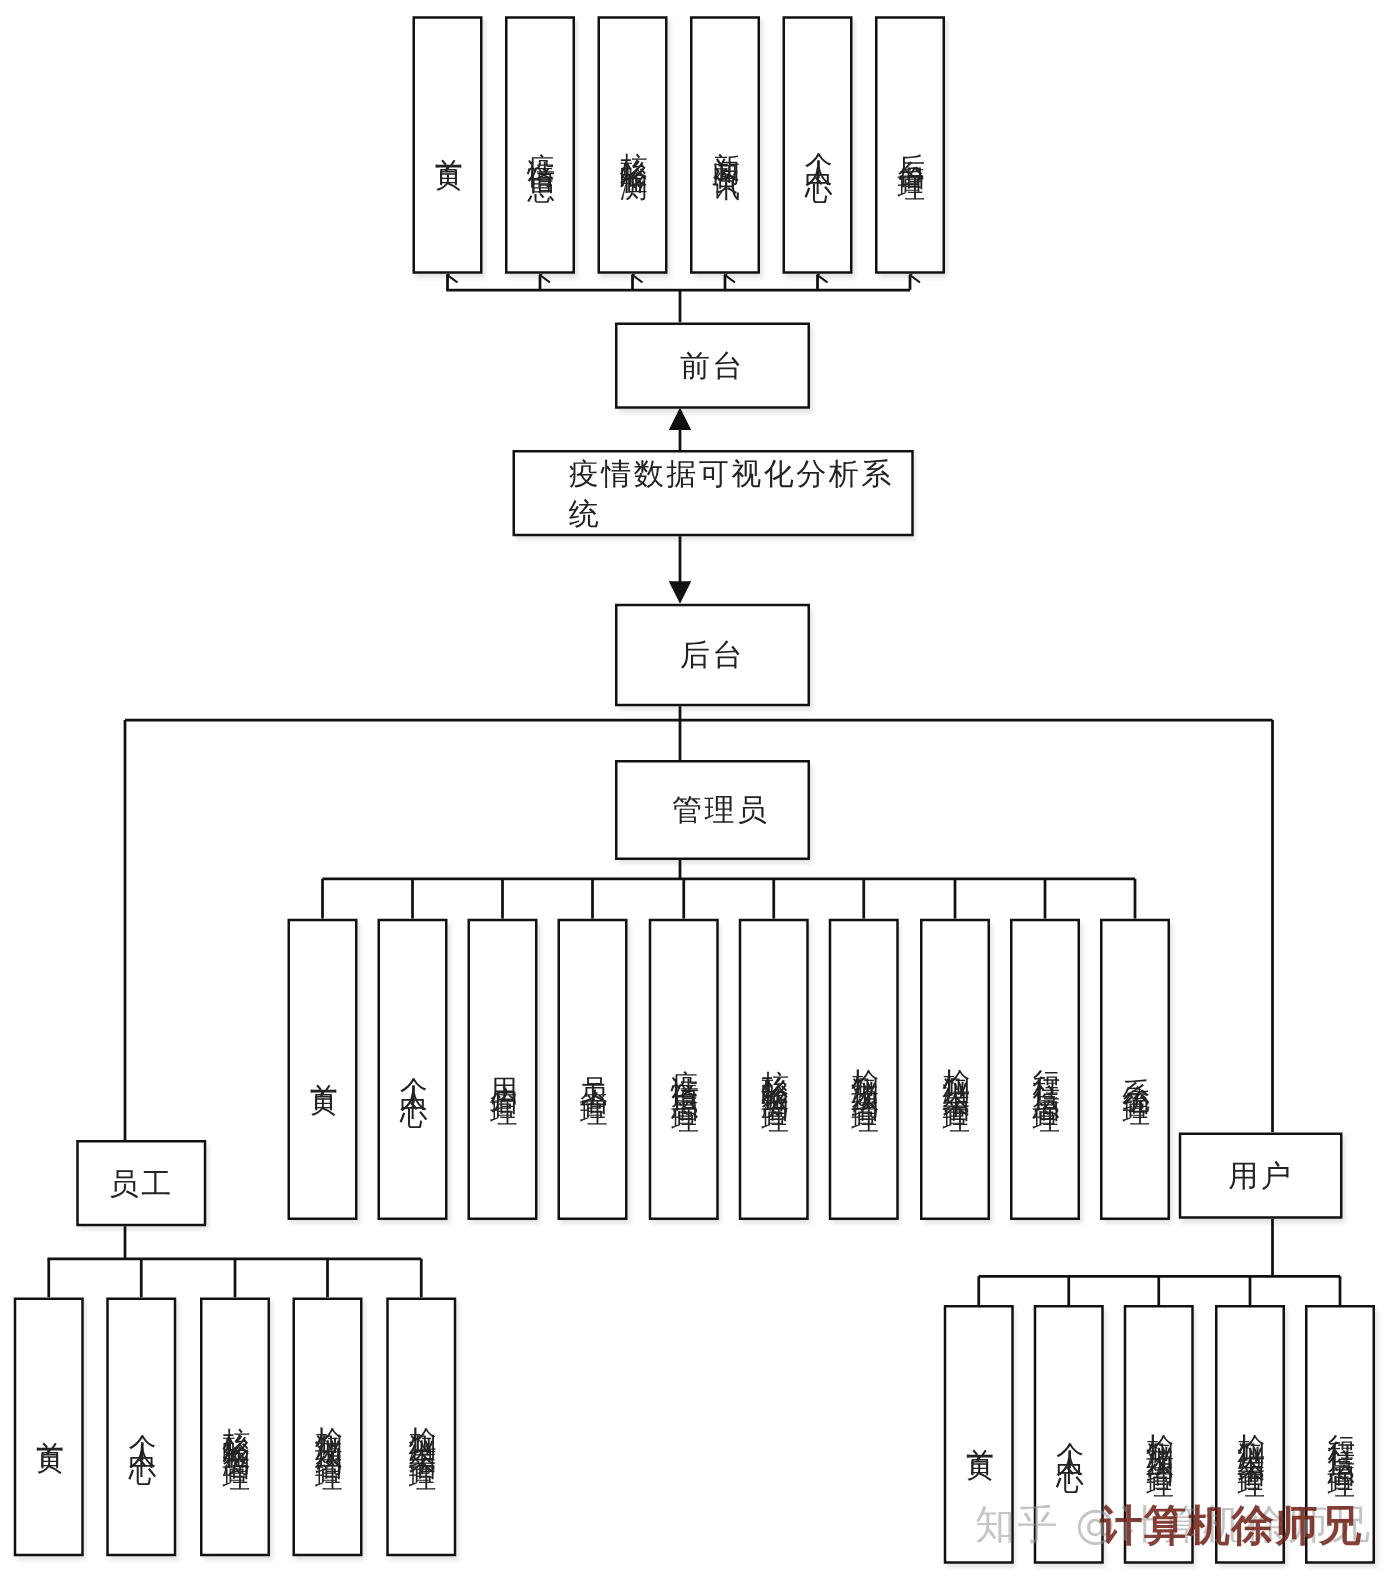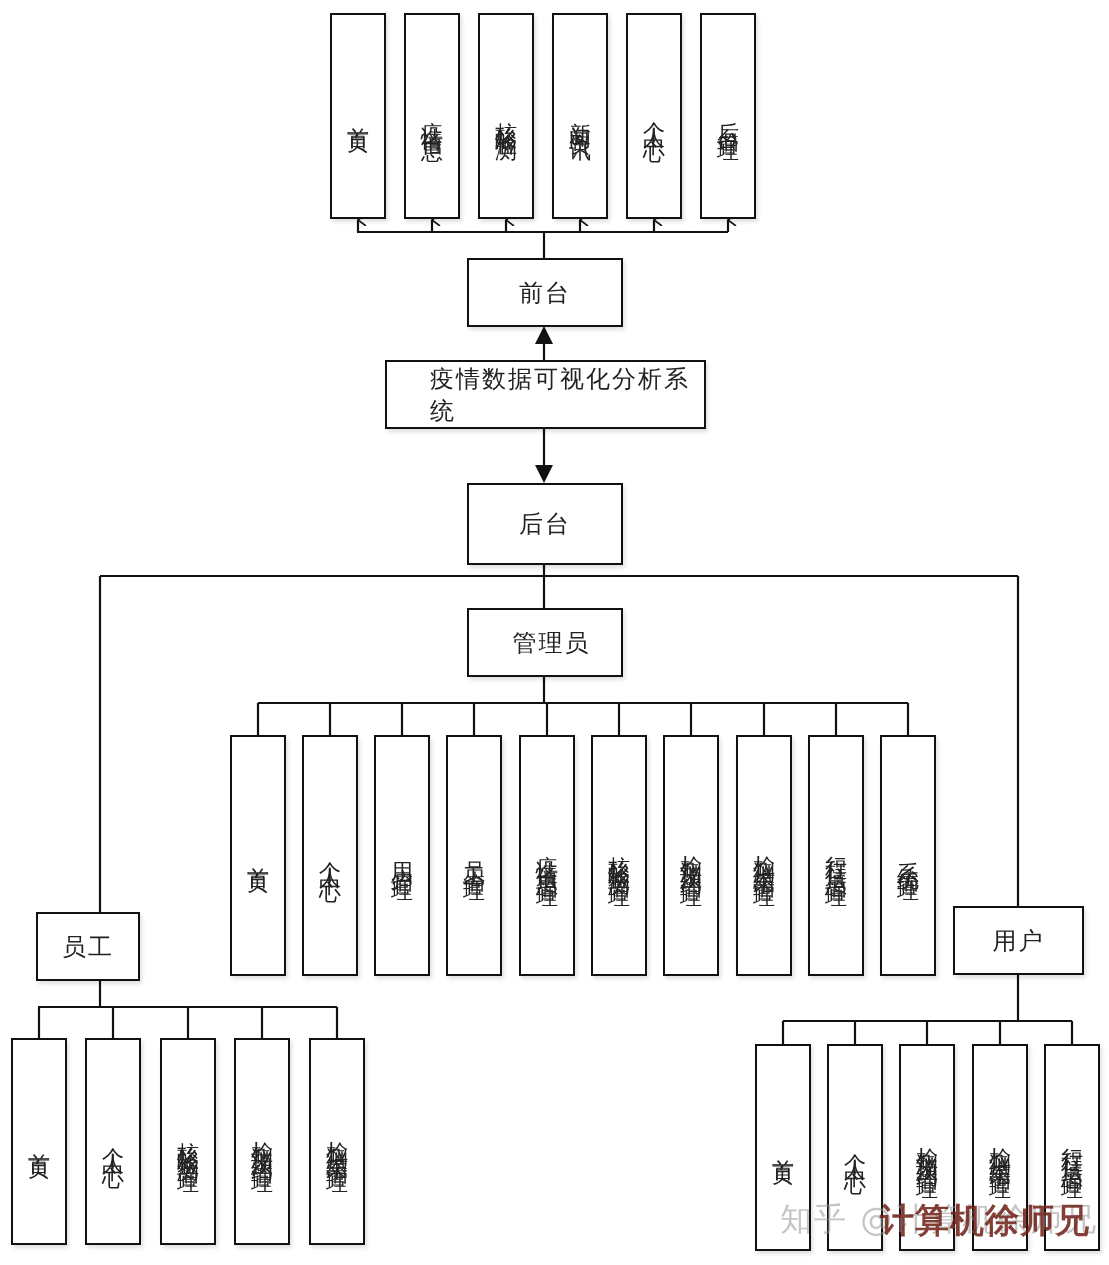--- a/index.html
+++ b/index.html
@@ -1,21 +1,21 @@
 <!DOCTYPE html>
 <html><head>
 <meta charset="utf-8">
 <style>
   html, body { margin: 0; padding: 0; background: #ffffff; }
   body { width: 1109px; height: 1265px; position: relative; overflow: hidden;
          font-family: "DejaVu Sans", "Liberation Sans", sans-serif; color: #222; }
   svg.lines { position: absolute; left: 0; top: 0; width: 1109px; height: 1265px; }
   .box { position: absolute; box-sizing: border-box; border: 2px solid #111; background: #fff;
          box-shadow: 2px 3px 4px rgba(0,0,0,0.12); display: flex; align-items: center; justify-content: center; }
-  .hbox { font-size: 24px; letter-spacing: 2px; }
+  .hbox { font-size: 24px; letter-spacing: 2px; margin-left: 25px; }
   .vbox { width: 56px; }
   .vtext { writing-mode: vertical-rl; text-orientation: upright; font-size: 22px; letter-spacing: 6px; line-height: 1; }
   .wm { position: absolute; white-space: nowrap; }
   .wm1 { left: 780px; top: 1198px; font-size: 32px; color: rgba(150,150,150,0.55); letter-spacing: 2px; }
   .wm2 { left: 880px; top: 1198px; font-size: 34px; color: rgba(110,30,20,0.85); font-family: "DejaVu Serif", serif; font-weight: bold; letter-spacing: 1px; }
 </style>
 </head>
 <body>
 
 <svg class="lines" xmlns="http://www.w3.org/2000/svg">
@@ -111,29 +111,29 @@
 </div>
 
 <div class="box hbox" style="left:385px;top:360px;width:321px;height:69px;padding-left:43px;">
   <span>疫情数据可视化分析系统</span>
 </div>
 
 <div class="box hbox" style="left:467px;top:483px;width:156px;height:82px;">
   <span>后台</span>
 </div>
 
-<div class="box hbox" style="left:467px;top:608px;width:156px;height:69px;padding-left:13px;">
+<div class="box hbox" style="left:467px;top:608px;width:156px;height:80px;padding-left:13px;">
   <span>管理员</span>
 </div>
 
 <div class="box hbox" style="left:36px;top:912px;width:104px;height:69px;">
   <span>员工</span>
 </div>
 
-<div class="box hbox" style="left:953px;top:906px;width:131px;height:69px;">
+<div class="box hbox" style="left:918px;top:906px;width:131px;height:69px;">
   <span>用户</span>
 </div>
 
 <div id="admin-items">
     <div class="box vbox" style="left: 230px; top: 735px; height: 241px;">
       <span class="vtext">首页</span>
     </div>
     <div class="box vbox" style="left: 302px; top: 735px; height: 241px;">
       <span class="vtext">个人中心</span>
     </div>

